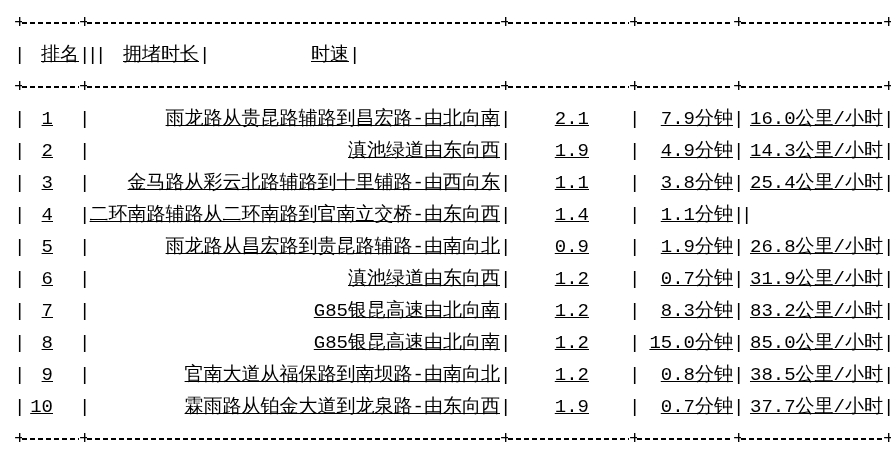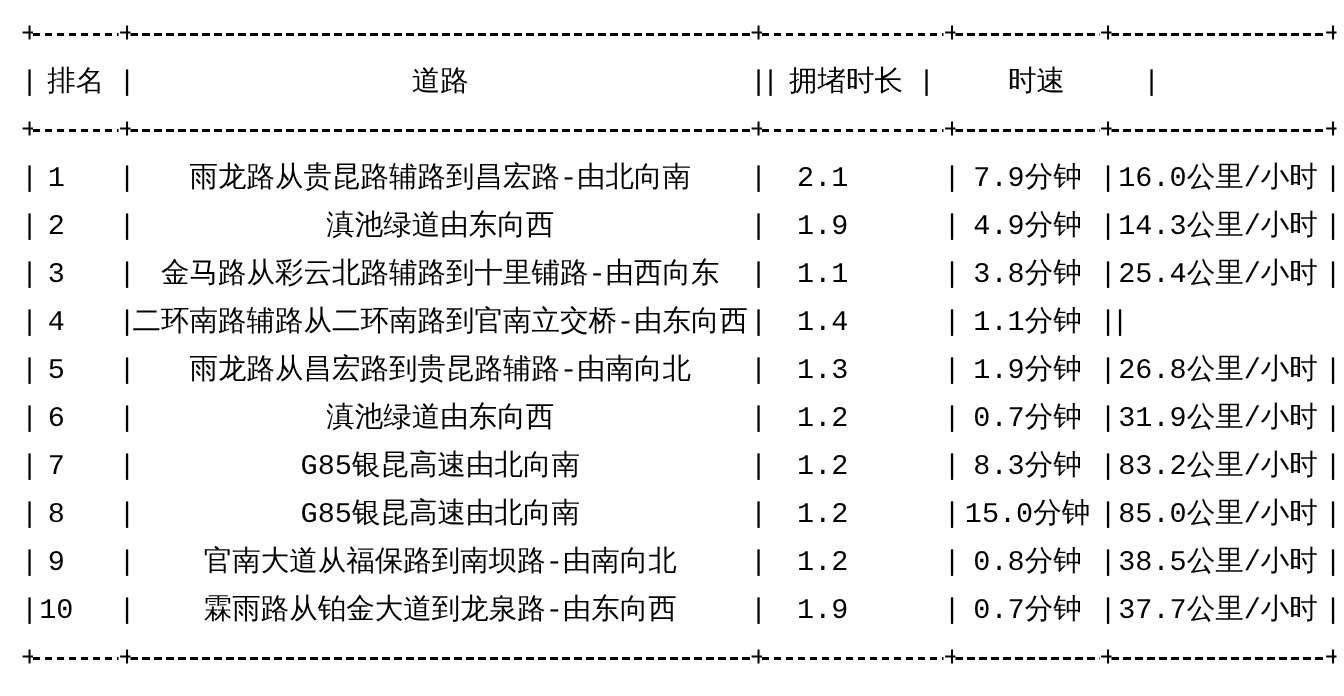--- a/index.html
+++ b/index.html
@@ -28,23 +28,24 @@
     align-items: stretch;
   }
   .vbar, .plus {
     flex: 0 0 8px;
     width: 8px;
     text-align: center;
     overflow: hidden;
   }
   .cell {
     flex: 0 0 auto;
-    text-align: center;
+    text-align: right;
     overflow: hidden;
     box-sizing: border-box;
+    text-decoration: underline;
   }
   .c0 { width: 57px; }
   .c1 { width: 413px; }
   .c2 { width: 121px; }
   .c3 { width: 96px; }
   .c4 { width: 142px; }
   
   .data .c0 { padding-right: 26px; }
   .data .c2 { padding-right: 40px; }
   
@@ -73,21 +74,20 @@
       <span class="seg c3"></span>
       <span class="plus">+</span>
       <span class="seg c4"></span>
       <span class="plus">+</span>
   </div>
 
   <div class="row">
     <span class="vbar">|</span>
       <span class="cell c0">排名</span>
       <span class="vbar">|</span>
-      <span class="cell c1">道路</span>
       <span class="vbar">|</span>
       <span class="vbar">|</span>
       <span class="cell c3">拥堵时长</span>
       <span class="vbar">|</span>
       <span class="cell c4">时速</span>
       <span class="vbar">|</span>
   </div>
 
   <div class="row">
     <span class="plus">+</span>
@@ -157,21 +157,21 @@
       <span class="vbar">|</span>
       <span class="vbar">|</span>
   </div>
 
   <div class="row data">
     <span class="vbar">|</span>
       <span class="cell c0">5</span>
       <span class="vbar">|</span>
       <span class="cell c1">雨龙路从昌宏路到贵昆路辅路-由南向北</span>
       <span class="vbar">|</span>
-      <span class="cell c2">1.3</span>
+      <span class="cell c2">0.9</span>
       <span class="vbar">|</span>
       <span class="cell c3">1.9分钟</span>
       <span class="vbar">|</span>
       <span class="cell c4">26.8公里/小时</span>
       <span class="vbar">|</span>
   </div>
 
   <div class="row data">
     <span class="vbar">|</span>
       <span class="cell c0">6</span>

